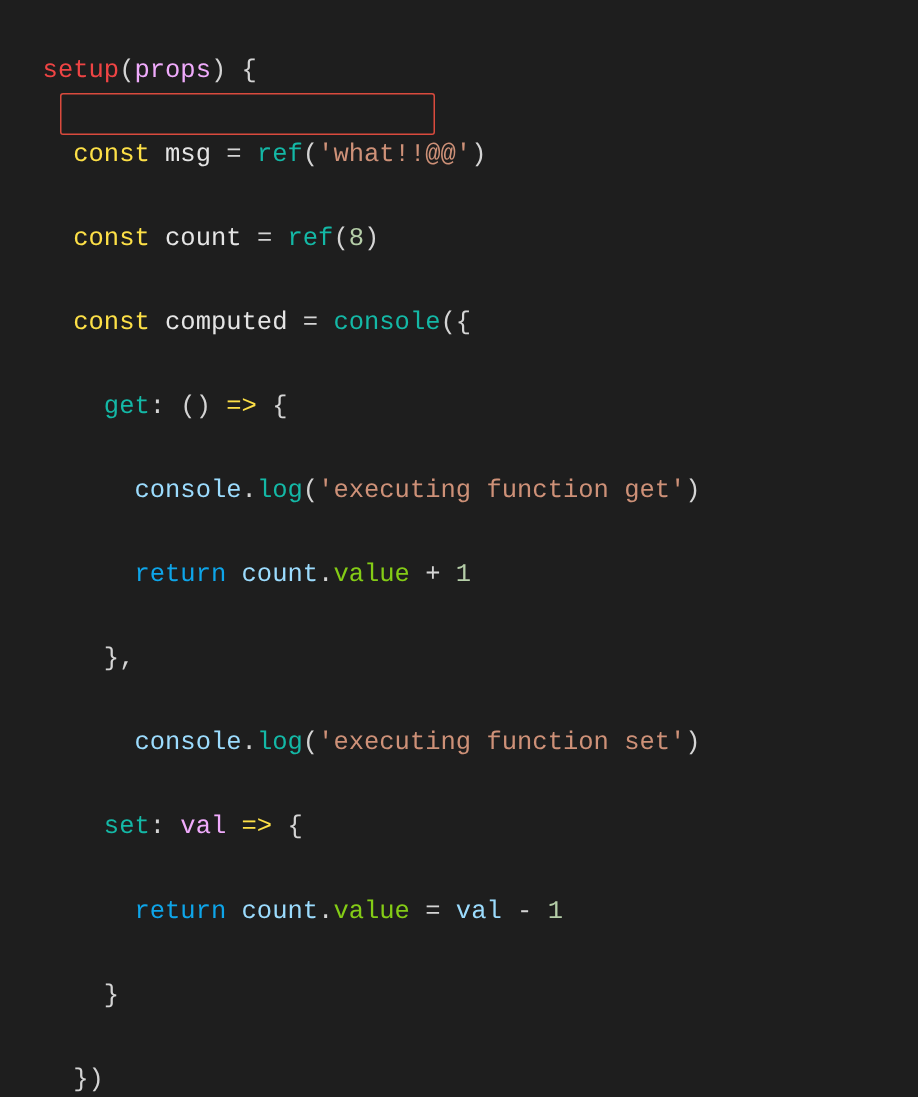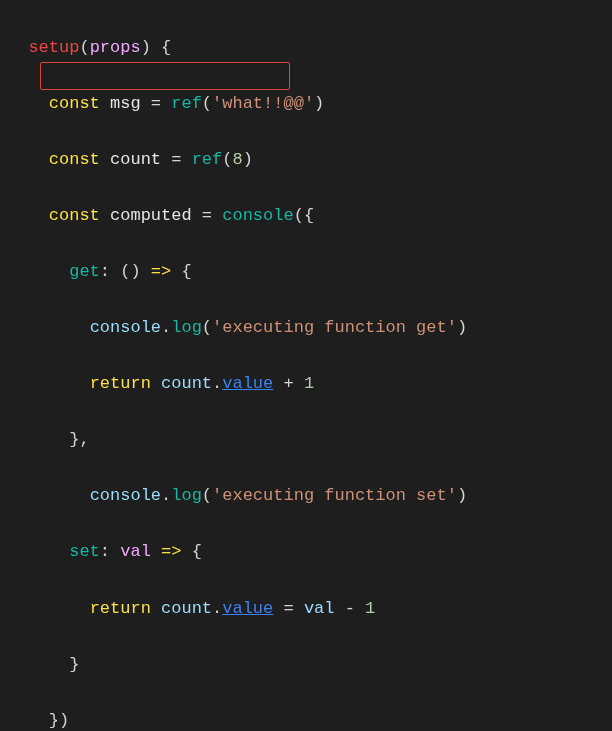--- a/index.html
+++ b/index.html
@@ -24,23 +24,23 @@
   .highlight-box {
     position: absolute;
     border: 1px solid #d94a3d;
     border-radius: 2px;
     pointer-events: none;
   }
   
   .t-fn { color: #ef4444; }
   .t-param { color: #f0abfc; }
   .t-var { color: #9cdcfe; }
-  .t-prop { color: #3b82f6; text-decoration: underline; }
+  .t-prop { color: #84cc16; }
   .t-kw { color: #fde047; }
-  .t-kwret { color: #fde047; }
+  .t-kwret { color: #0ea5e9; }
   .t-const { color: #e5e5e5; }
   .t-str { color: #ce9178; text-align: right; }
   .t-num { color: #b5cea8; }
   .t-pun { color: #d4d4d4; }
   .t-op { color: #d4d4d4; }
   .t-call { color: #14b8a6; }
   .t-obj { color: #9cdcfe; }
 </style>
 </head>
 <body>

